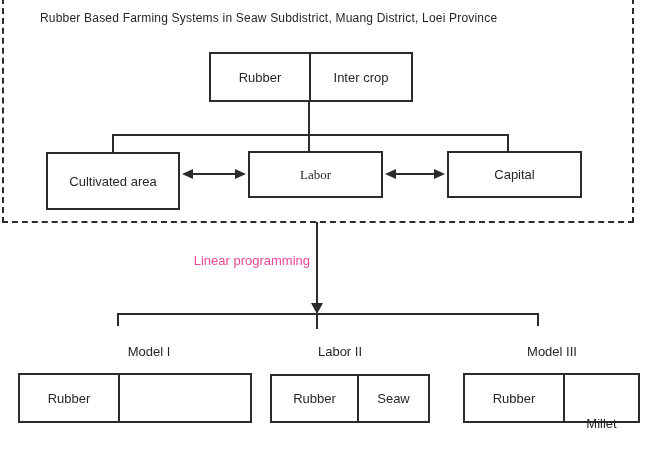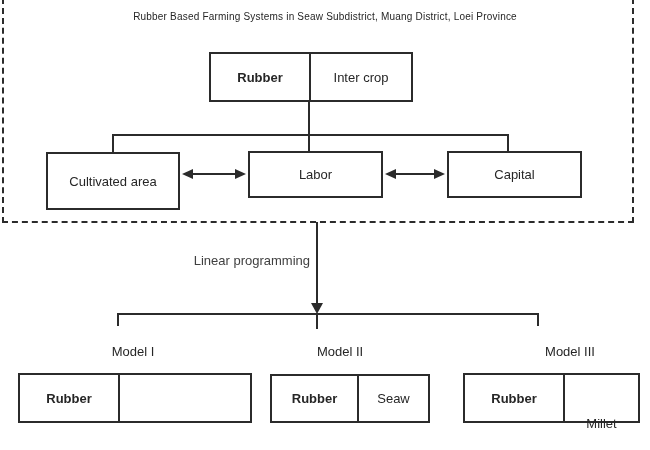--- a/index.html
+++ b/index.html
@@ -7,31 +7,31 @@
     width:650px; height:450px; position:relative; overflow:hidden;
     background:#ffffff; color:#222222;
     font-family:"Liberation Sans", sans-serif;
   }
   .dashed-frame {
     position:absolute; left:2px; top:-2px; width:632px; height:225px;
     border:2px dashed #2b2b2b; box-sizing:border-box;
   }
   .title {
     position:absolute; left:40px; top:11px; width:570px;
-    text-align:center; font-size:10px; letter-spacing:0.2px; color:#262626;
+    font-size:12px; letter-spacing:0.2px; color:#262626;
   }
   .nodebox {
     position:absolute; border:2px solid #2b2b2b; box-sizing:border-box;
     display:flex; background:#ffffff;
   }
   .cell {
     display:flex; align-items:center; justify-content:center;
     font-size:13px; color:#262626; white-space:nowrap;
   }
-  .cell.divided { border-right:2px solid #2b2b2b;font-weight:bold; }
+  .cell.divided { border-right:2px solid #2b2b2b; }
   .line { position:absolute; background:#2b2b2b; }
   .dbl-arrow {
     position:absolute; display:flex; align-items:center; height:10px;
   }
   .dbl-arrow .shaft { flex:1; height:2px; background:#2b2b2b; }
   .head-left {
     width:0; height:0;
     border-top:5px solid transparent; border-bottom:5px solid transparent;
     border-right:11px solid #2b2b2b;
   }
@@ -40,21 +40,21 @@
     border-top:5px solid transparent; border-bottom:5px solid transparent;
     border-left:11px solid #2b2b2b;
   }
   .head-down {
     position:absolute; width:0; height:0;
     border-left:6px solid transparent; border-right:6px solid transparent;
     border-top:11px solid #2b2b2b;
   }
   .lp-label {
     position:absolute; left:160px; top:253px; width:150px;
-    text-align:right; font-size:13px; color:#404040;
+    text-align:right; font-size:13px; color:#ec4899;
   }
   .model-label {
     position:absolute; width:90px; text-align:center;
     font-size:13px; color:#262626; top:344px;
   }
 </style>
 </head>
 <body>
 
 <div class="dashed-frame"></div>
@@ -67,21 +67,21 @@
 </div>
 
 <div class="line" style="left:308px; top:102px; width:2px; height:49px;"></div>
 <div class="line" style="left:112px; top:134px; width:397px; height:2px;"></div>
 <div class="line" style="left:112px; top:134px; width:2px; height:18px;"></div>
 <div class="line" style="left:507px; top:134px; width:2px; height:18px;"></div>
 
 <div class="nodebox" style="left:46px; top:152px; width:134px; height:58px;">
   <div class="cell" style="flex:1;">Cultivated area</div>
 </div>
-<div class="nodebox" style="left:248px; top:151px; width:135px; height:47px;">
+<div class="nodebox" style="left:248px; top:151px; width:135px; height:47px;font-family:Liberation Serif, serif;">
   <div class="cell" style="flex:1;">Labor</div>
 </div>
 <div class="nodebox" style="left:447px; top:151px; width:135px; height:47px;">
   <div class="cell" style="flex:1;border-radius:9px;">Capital</div>
 </div>
 
 <div class="dbl-arrow" style="left:182px; top:169px; width:64px;">
   <div class="head-left"></div>
   <div class="shaft"></div>
   <div class="head-right"></div>
@@ -94,23 +94,23 @@
 
 <div class="line" style="left:316px; top:222px; width:2px; height:82px;"></div>
 <div class="head-down" style="left:311px; top:303px;"></div>
 <div class="lp-label">Linear programming</div>
 
 <div class="line" style="left:117px; top:313px; width:422px; height:2px;"></div>
 <div class="line" style="left:117px; top:313px; width:2px; height:13px;"></div>
 <div class="line" style="left:316px; top:313px; width:2px; height:16px;"></div>
 <div class="line" style="left:537px; top:313px; width:2px; height:13px;"></div>
 
-<div class="model-label" style="left:88px;text-align:center;">Model I</div>
-<div class="model-label" style="left:295px;">Model II</div>
-<div class="model-label" style="left:525px;">Model III</div>
+<div class="model-label" style="left:104px;text-align:center;">Model I</div>
+<div class="model-label" style="left:295px;">Labor II</div>
+<div class="model-label" style="left:507px;">Model III</div>
 
 <div class="nodebox" style="left:18px; top:373px; width:234px; height:50px;">
   <div class="cell divided" style="width:98px;">Rubber</div>
 </div>
 <div class="nodebox" style="left:270px; top:374px; width:160px; height:49px;">
   <div class="cell divided" style="width:85px;">Rubber</div>
   <div class="cell" style="flex:1;">Seaw</div>
 </div>
 <div class="nodebox" style="left:463px; top:373px; width:177px; height:50px;">
   <div class="cell divided" style="width:98px;">Rubber</div>

